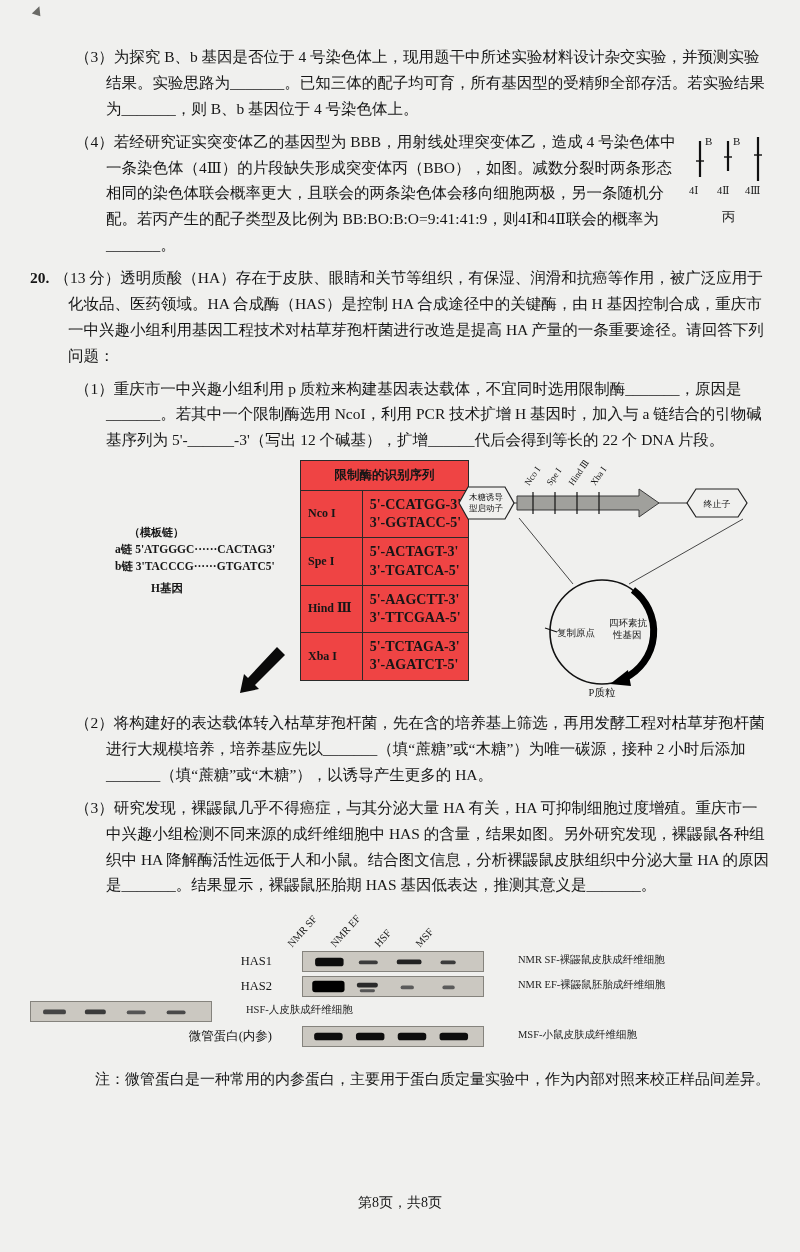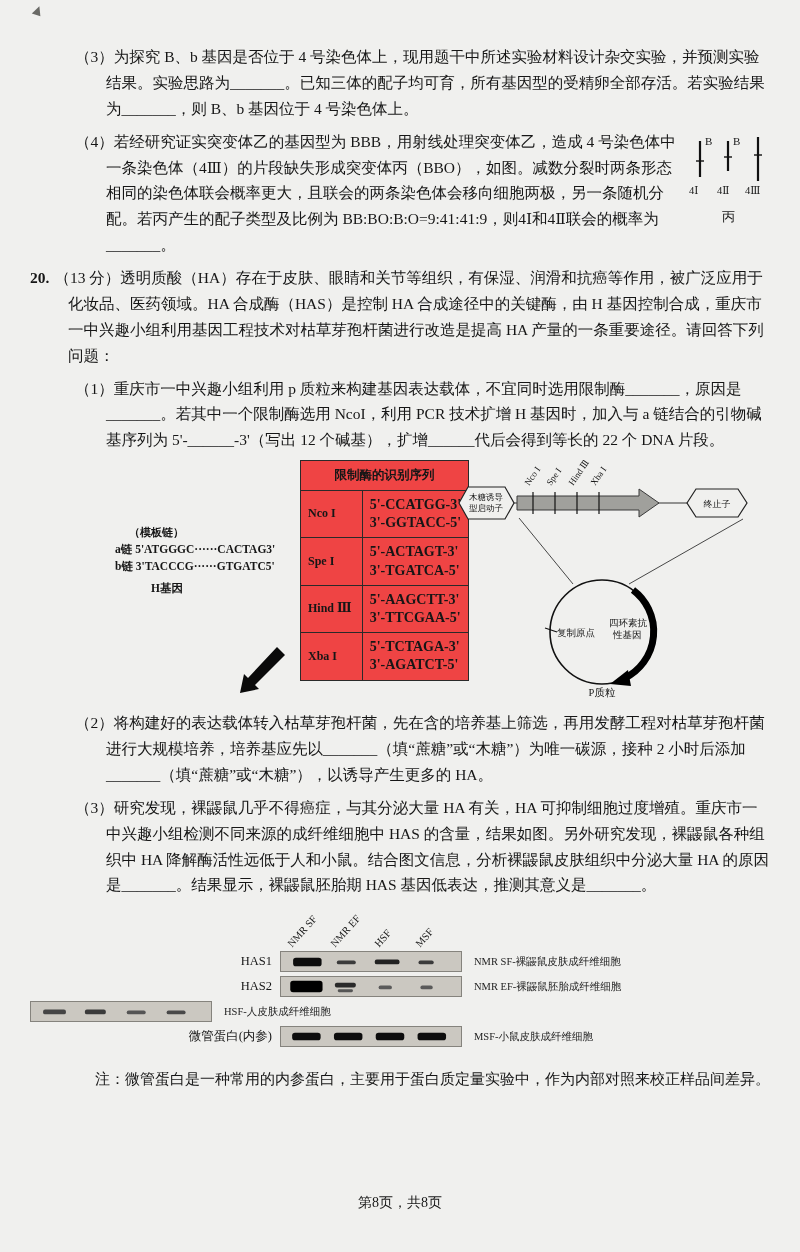--- a/index.html
+++ b/index.html
@@ -34,21 +34,21 @@
   .enzyme-table td.ename{font-size:12px;padding-right:10px;}
   .plasmid{position:absolute;left:342px;top:0;width:292px;height:240px;}
   .big-arrow{position:absolute;left:118px;top:186px;width:58px;height:50px;}
 
   
   .fig2{position:relative;height:152px;margin:0 0 4px 0;}
   .lanes{position:relative;height:46px;}
   .lanes span{position:absolute;bottom:0;font-size:10.5px;white-space:nowrap;
     transform-origin:0 100%;transform:rotate(-48deg);}
   .lane1{left:266px}.lane2{left:309px}.lane3{left:353px}.lane4{left:394px}
-  .blot-row{display:flex;align-items:center;margin-bottom:4px;}
+  .blot-row{display:flex;margin-bottom:4px;gap:22px;}
   .blot-label{width:250px;text-align:right;padding-right:8px;font-size:12.5px;}
   .strip{width:182px;height:21px;background:#cbc8c1;border:1px solid #85837d;flex:none;}
   .blot-legend{margin-left:12px;font-size:10.5px;color:#222;}
 
   .note{margin:10px 0 0 65px;font-weight:normal;font-size:15px;line-height:1.62;}
   .footer{position:absolute;left:0;right:0;top:1194px;text-align:center;font-size:14px;}
   figure{margin:0;padding:0;}
 </style>
 </head>
 <body>

